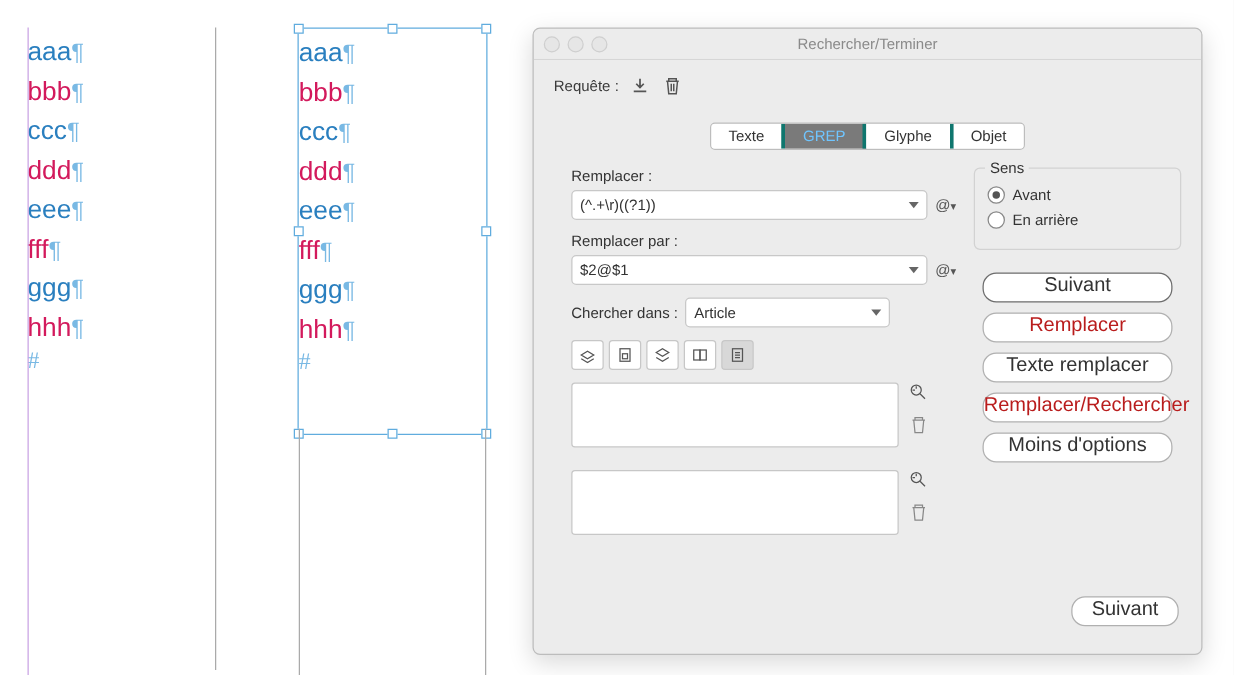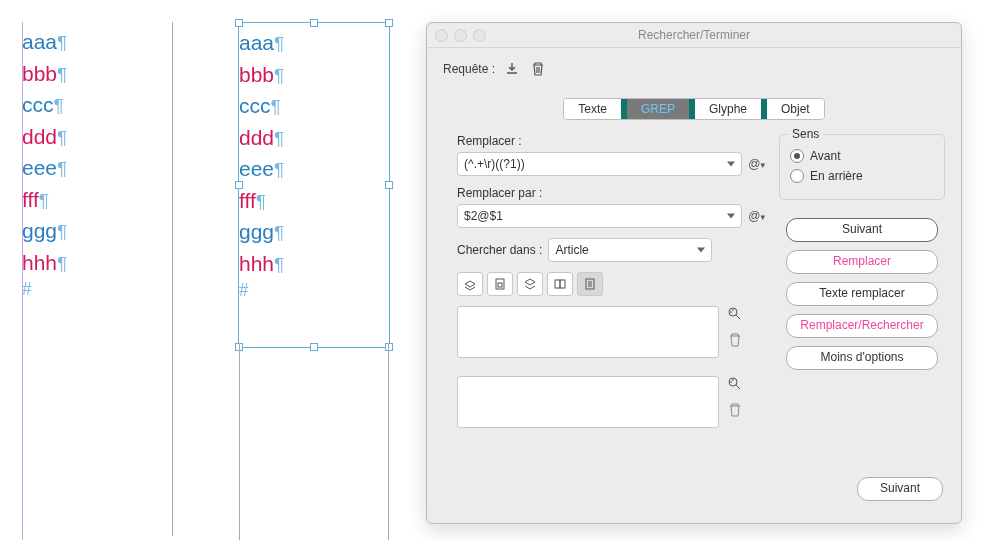--- a/index.html
+++ b/index.html
@@ -98,21 +98,21 @@
     color:#555;
   }
   .tabs {
     display:flex; justify-content:center; margin-bottom:14px;
   }
   .tabseg {
     display:flex; border:1px solid #bdbdbd; border-radius:4px; overflow:hidden;
   }
   .tab {
     padding:3px 14px; font-size:12px; background:#fff; color:#333;
-    border-right:6px solid #0f766e; cursor:default;
+    border-right:3px solid #0f766e; cursor:default;
   }
   .tab:last-child { border-right:none;}
   .tab.active { background:#7a7a7a; color:#6fc5ff; }
   .main {
     display:flex; gap:14px;
   }
   .col-left { flex:1; padding-left:14px;}
   .col-right { width:166px; }
   .section-label { font-size:12px; margin-bottom:4px; color:#333;}
   .field-row { display:flex; align-items:center; gap:6px; margin-bottom:10px;}
@@ -125,24 +125,24 @@
   .sens .legend {
     position:absolute; top:-8px; left:8px; background:#ececec; padding:0 4px;
     font-size:12px; color:#333;
   }
   .radio-row { display:flex; align-items:center; gap:6px; font-size:12px; margin-bottom:6px;}
   .radio { width:12px;height:12px;border:1px solid #888;border-radius:50%;background:#fff;display:inline-flex;align-items:center;justify-content:center;}
   .radio .dot{width:6px;height:6px;border-radius:50%;background:#555;}
   .btn {
     display:block; width:150px; height:22px; line-height:20px; text-align:center;
     border:1px solid #b0b0b0; border-radius:11px; background:#fff;
-    font-size:12px; margin:0 auto 8px auto; color:#333;
+    font-size:16px; margin:0 auto 8px auto; color:#333;
   }
   .btn.primary { border:1.5px solid #6c6c6c; font-weight:500;}
-  .btn.disabled { color:#ec4899; }
+  .btn.disabled { color:#b91c1c; }
   .scope-icons { display:flex; gap:4px; margin:4px 0 10px 0;}
   .scope-icons .si {
     width:24px;height:22px;border:1px solid #c7c7c7;border-radius:3px;
     background:#fff; display:flex;align-items:center;justify-content:center;
     font-size:12px;color:#555;
   }
   .scope-icons .si.active{ background:#d8d8d8;}
   .format-box {
     border:1px solid #c7c7c7; background:#fff; border-radius:3px;
     height:50px; width: 260px; margin-bottom:4px;

